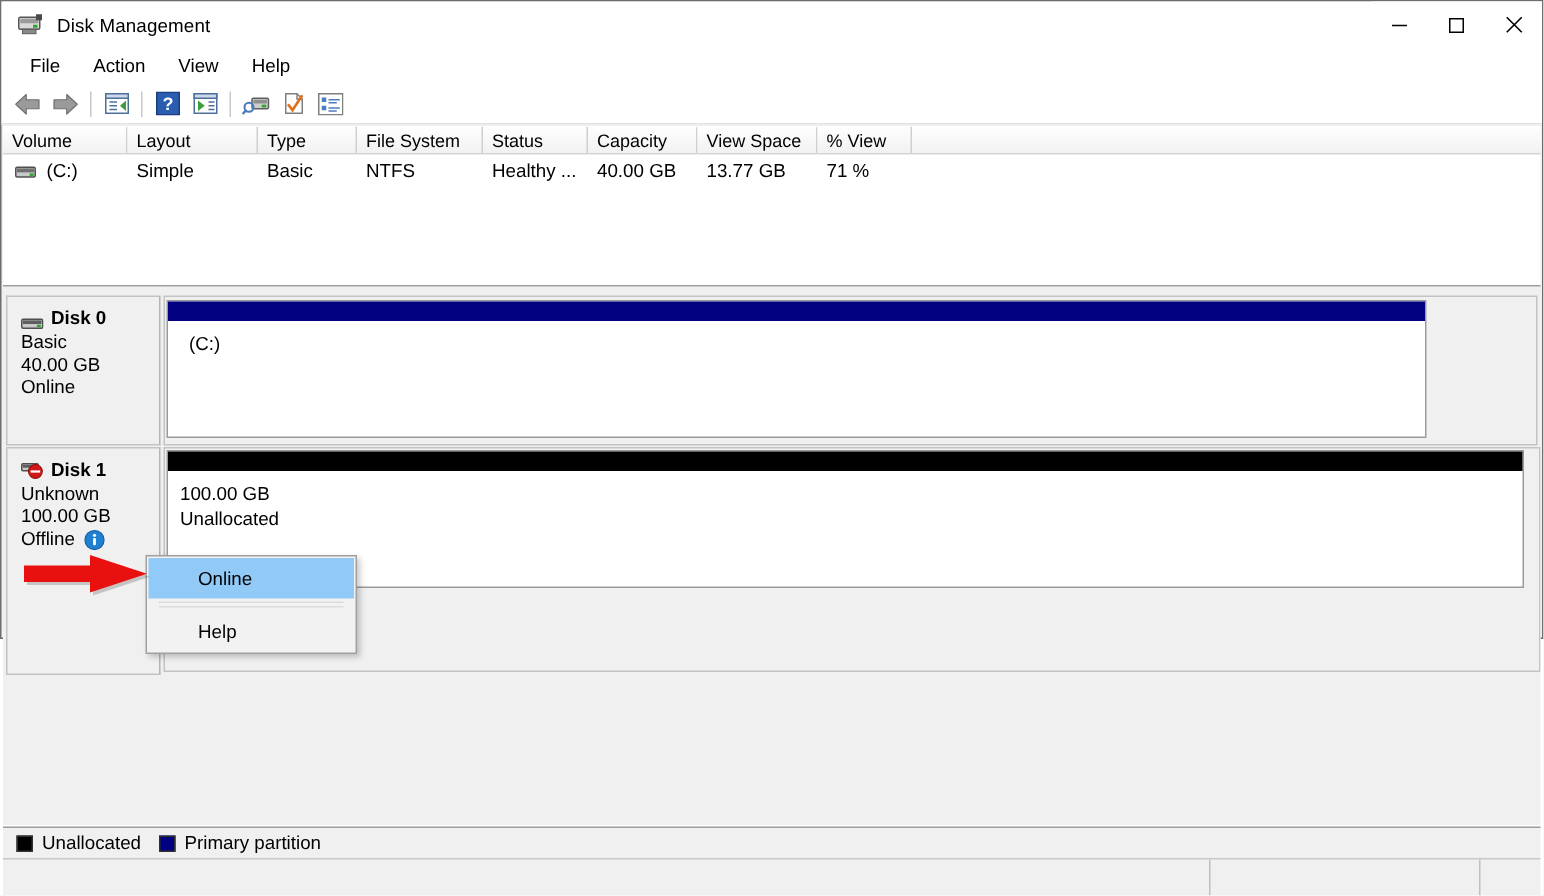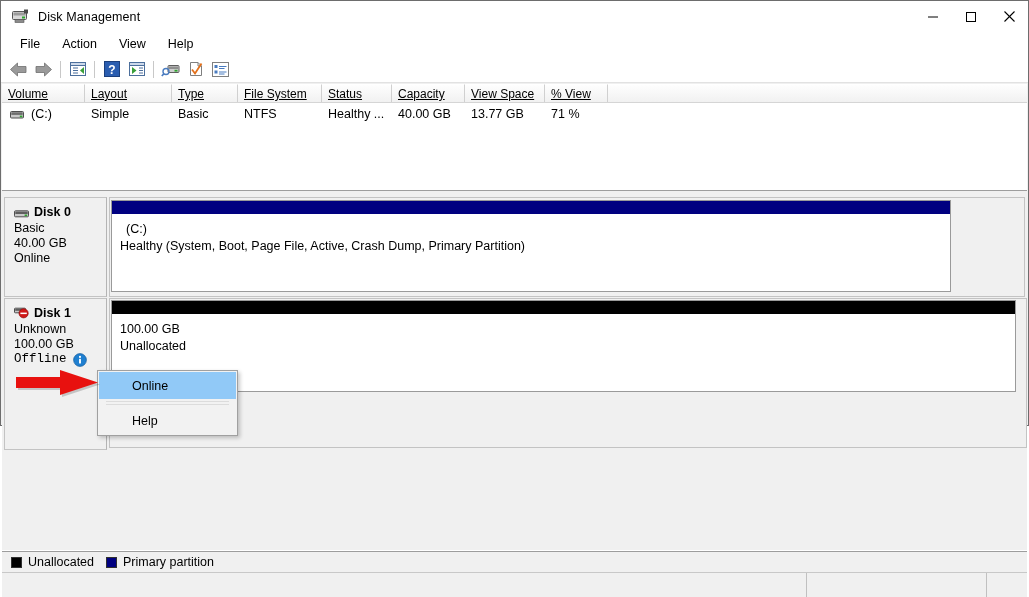--- a/index.html
+++ b/index.html
@@ -60,21 +60,20 @@
   .vollist{
     position:absolute;left:1px;top:83px;width:1025px;height:107px;
     background:#ffffff;
     box-sizing:border-box;
     border-bottom:1px solid #9d9d9d;
   }
   .vhead{
     display:flex;height:19px;box-sizing:border-box;
     background:linear-gradient(#fdfdfd,#f0f0f0);
     border-bottom:1px solid #d5d5d5;
-    text-decoration:underline;
   }
   .vhead .hc{
     box-sizing:border-box;
     border-right:1px solid #d0d0d0;
     border-top:1px solid #ffffff;
     padding:2px 0 0 6px;
     font-size:12px;color:#000;
     background:linear-gradient(#fefefe,#f1f1f1);
     overflow:hidden;white-space:nowrap;
   }
@@ -90,24 +89,24 @@
     background:#f0f0f0;overflow:hidden;
   }
   .diskrow{position:relative;}
   .diskpanel{
     position:absolute;left:2px;top:0;width:103px;
     background:#f0f0f0;
     border:1px solid #c3c3c3;
     border-right:1px solid #b4b4b4;
     box-sizing:border-box;
   }
-  .dp-title{display:flex;align-items:center;padding:7px 0 2px 9px;}
+  .dp-title{display:flex;align-items:flex-end;padding:7px 0 2px 9px;}
   .dp-title .dname{font-weight:bold;font-size:12.5px;}
   .dp-line{padding:0 0 0 9px;font-size:12.5px;line-height:15px;}
-  .dp-line.withicon{display:flex;align-items:center;font-family:Liberation Mono, monospace;}
+  .dp-line.withicon{display:flex;align-items:center;}
   .disk-ic{width:15px;height:9px;margin-right:5px;position:relative;flex:none;}
   .disk-ic-bad{width:16px;height:12px;margin-right:4px;position:relative;flex:none;}
   .info-ic{width:14px;height:14px;margin-left:6px;flex:none;}
 
   .partarea{position:absolute;top:0;box-sizing:border-box;
     border:1px solid #c3c3c3;background:#f0f0f0;}
   .partbox{
     position:absolute;
     box-sizing:border-box;
     background:#ffffff;
@@ -319,21 +318,20 @@
         </div>
         <div class="dp-line">Basic</div>
         <div class="dp-line">40.00 GB</div>
         <div class="dp-line">Online</div>
       </div>
       <div class="partarea" style="left:107px;top:1px;width:916px;height:100px">
         <div class="partbox" style="left:1px;top:2px;width:840px;height:92px">
           <div class="partbar" style="background:#000080"></div>
           <div class="partbody">
             <div class="partline vol">(C:)</div>
-            <div class="partline">Healthy (System, Boot, Page File, Active, Crash Dump, Primary Partition)</div>
           </div>
         </div>
       </div>
     </div>
 
     <div class="diskrow" style="height:152px">
       <div class="diskpanel" style="height:152px;top:0">
         <div class="dp-title">
           <span class="disk-ic-bad">
             <svg width="16" height="12" viewBox="0 0 16 12">

